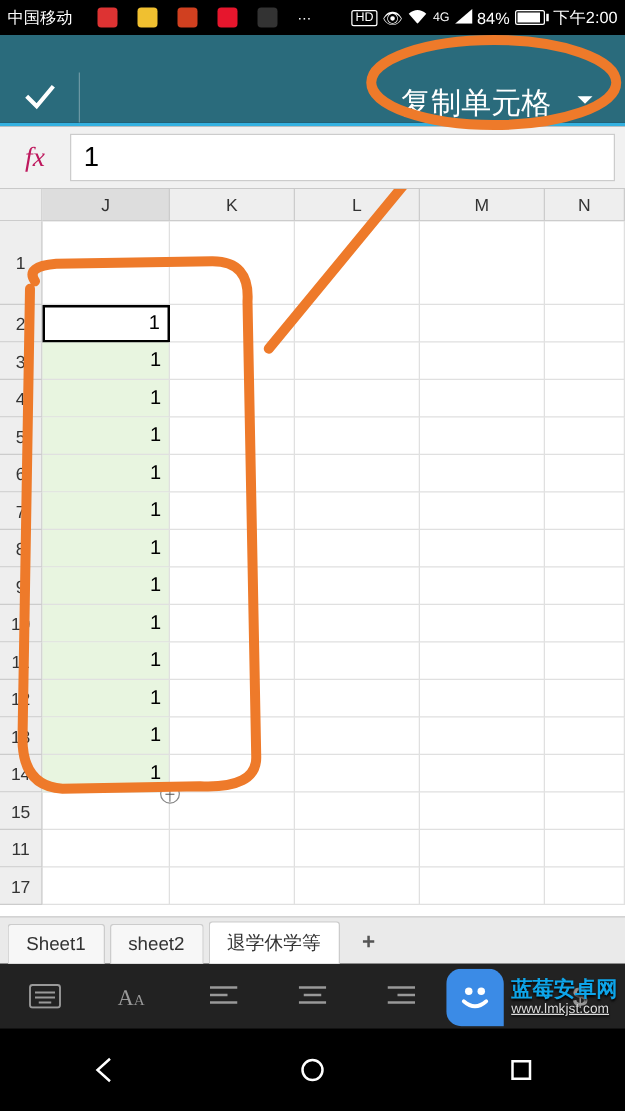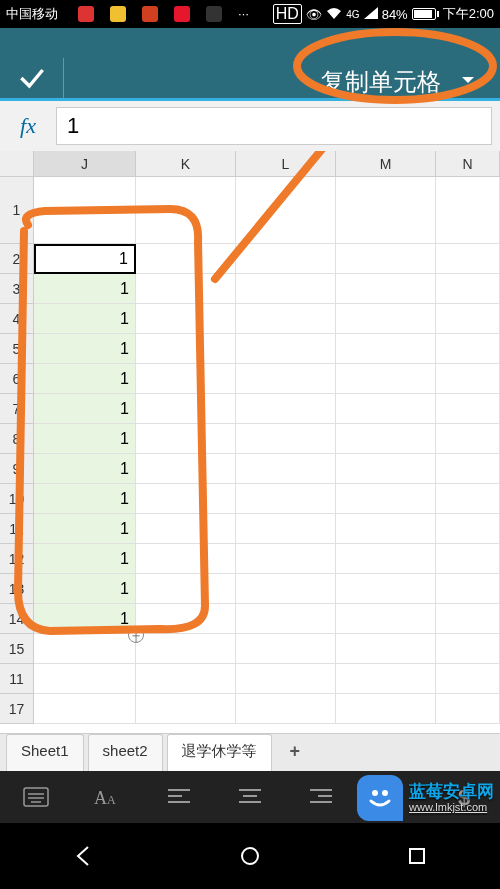--- a/index.html
+++ b/index.html
@@ -4,38 +4,38 @@
 <style>
   * { box-sizing: border-box; margin: 0; padding: 0; }
   html, body { width: 500px; height: 889px; font-family: -apple-system, Helvetica, Arial, sans-serif; overflow: hidden; background: #000; }
 
   
   .status-bar { height: 28px; background: #000; color: #fff; display: flex; align-items: center; padding: 0 6px; font-size: 13px; }
   .status-left { display: flex; align-items: center; gap: 16px; }
   .carrier { font-size: 13px; margin-right: 4px; }
   .app-icon { width: 16px; height: 16px; border-radius: 3px; display: inline-block; }
   .status-right { margin-left: auto; display: flex; align-items: center; gap: 4px; font-size: 13px; }
-  .hd-badge { border: 1px solid #fff; padding: 0 2px; font-size: 16px; border-radius: 2px; }
+  .hd-badge { border: 1px solid #fff; padding: 0 2px; font-size: 10px; border-radius: 2px; }
   .battery { display: inline-flex; align-items: center; }
   .battery-body { width: 24px; height: 12px; border: 1px solid #fff; border-radius: 2px; position: relative; }
   .battery-fill { position: absolute; left: 1px; top: 1px; bottom: 1px; width: 84%; background: #fff; }
   .battery-tip { width: 2px; height: 6px; background: #fff; margin-left: 1px; }
 
   
   .action-bar { height: 70px; background: #2a6b7c; display: flex; align-items: flex-end; padding: 0 8px; position: relative; }
   .action-check { color: #fff; margin-left: 8px; }
   .action-divider { width: 1px; height: 40px; background: rgba(255,255,255,0.3); margin: 0 15px; }
   .action-right { margin-left: auto; display: flex; align-items: center; gap: 18px; padding-right: 15px; }
   .action-label { color: #fff; font-size: 24px; font-weight: 300; }
 
   .accent-line { height: 3px; background: #34b1e0; }
 
   
   .formula-bar { height: 50px; background: #f1f1f1; display: flex; align-items: center; padding: 6px 8px; gap: 8px; }
-  .fx-label { font-size: 22px; font-style: italic; font-family: Georgia, serif; color: #0369a1; width: 40px; text-align: center; }
+  .fx-label { font-size: 22px; font-style: italic; font-family: Georgia, serif; color: #be185d; width: 40px; text-align: center; }
   .formula-input { flex: 1; height: 38px; border: 1px solid #ccc; background: #fff; font-size: 22px; padding: 0 10px; outline: none; }
 
   
   .grid-area { position: relative; background: #fff; height: 582px; overflow: hidden; }
   .col-headers { display: flex; height: 26px; }
   .corner { width: 34px; height: 26px; background: #eee; border: 1px solid #ccc; border-top: none; border-left: none; }
   .col-header { height: 26px; background: #eee; border: 1px solid #ccc; border-top: none; border-left: none; display: flex; align-items: center; justify-content: center; font-size: 14px; color: #333; }
   .col-header.active { background: #ddd; }
   .col-J { width: 102px; }
   .col-K { width: 100px; }
@@ -62,21 +62,21 @@
   .cell.fill { background: #e8f5e0; }
   .cell.selected-origin { background: #fff; border: 2px solid #000; }
 
   .fill-handle { position: absolute; width: 16px; height: 16px; border: 1px solid #888; border-radius: 50%; background: rgba(255,255,255,0.7); display: flex; align-items: center; justify-content: center; font-size: 10px; color: #555; }
 
   
   .annotation-layer { position: absolute; inset: 0; pointer-events: none; }
   .annotation-layer svg { width: 100%; height: 100%; }
 
   
-  .sheet-tabs { height: 38px; background: #eaeaea; display: flex; gap: 4px; padding: 0 6px; border-top: 1px solid #ccc; }
+  .sheet-tabs { height: 38px; background: #eaeaea; display: flex; align-items: flex-end; gap: 4px; padding: 0 6px; border-top: 1px solid #ccc; }
   .sheet-tab { padding: 7px 14px; background: #f7f7f7; border: 1px solid #ccc; border-bottom: none; border-radius: 3px 3px 0 0; font-size: 15px; color: #333; }
   .sheet-tab.active { background: #fff; font-weight: 500; }
   .add-sheet { padding: 7px 14px; font-size: 18px; font-weight: bold; color: #555; }
 
   
   .toolbar { height: 52px; background: #222; display: flex; align-items: center; justify-content: space-around; }
   .tool-btn { color: #aaa; width: 44px; height: 44px; display: flex; align-items: center; justify-content: center; }
 
   
   .nav-bar { height: 66px; background: #000; display: flex; align-items: center; justify-content: space-around; }

